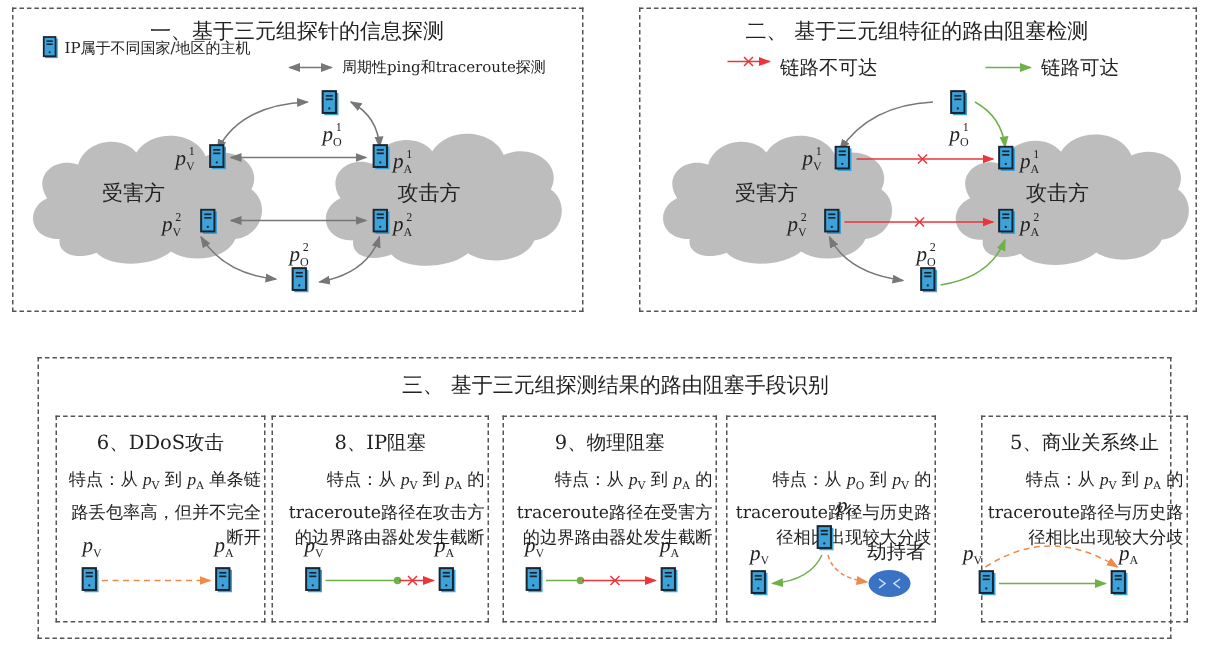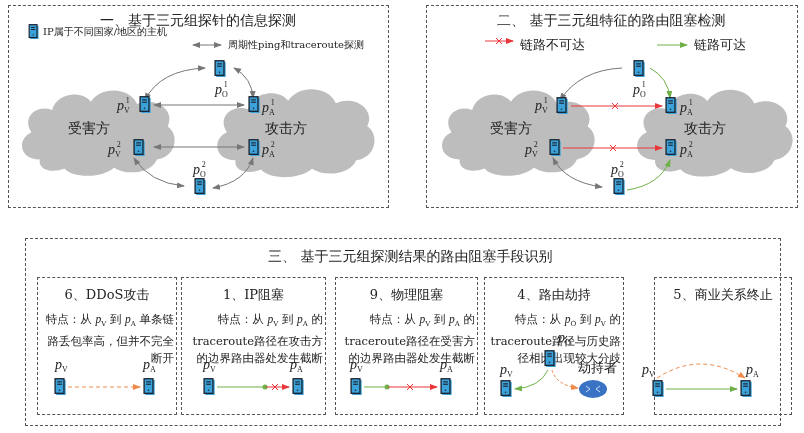--- a/index.html
+++ b/index.html
@@ -134,36 +134,36 @@
 
 <div class="panel" style="left:25px;top:238px;width:756px;height:188px;"></div>
 <div class="title" style="left:268px;top:248px;">三、 基于三元组探测结果的路由阻塞手段识别</div>
 
 <div class="sub" style="left:37px;top:277px;width:140px;height:138px;">
   <div class="subtitle">6、DDoS攻击</div>
   <div class="desc"><span>特点：从</span> <i>p</i><sub>V</sub> <span>到</span> <i>p</i><sub>A</sub> <span>单条链路丢包率高，但并不完全断开</span></div>
 </div>
 
 <div class="sub" style="left:181px;top:277px;width:145px;height:138px;">
-  <div class="subtitle">1、IP阻塞</div>
+  <div class="subtitle">8、IP阻塞</div>
   <div class="desc"><span>特点：从</span> <i>p</i><sub>V</sub> <span>到</span> <i>p</i><sub>A</sub> <span>的traceroute路径在攻击方的边界路由器处发生截断</span></div>
 </div>
 
 <div class="sub" style="left:335px;top:277px;width:143px;height:138px;">
   <div class="subtitle">9、物理阻塞</div>
   <div class="desc"><span>特点：从</span> <i>p</i><sub>V</sub> <span>到</span> <i>p</i><sub>A</sub> <span>的traceroute路径在受害方的边界路由器处发生截断</span></div>
 </div>
 
 <div class="sub" style="left:484px;top:277px;width:140px;height:138px;">
-  <div class="subtitle">4、路由劫持</div>
   <div class="desc"><span>特点：从</span> <i>p</i><sub>O</sub> <span>到</span> <i>p</i><sub>V</sub> <span>的traceroute路径与历史路径相比出现较大分歧</span></div>
 </div>
 
 <div class="sub" style="left:632px;top:277px;width:138px;height:138px;margin-left:22px;">
   <div class="subtitle">5、商业关系终止</div>
+  <div class="desc"><span>特点：从</span> <i>p</i><sub>V</sub> <span>到</span> <i>p</i><sub>A</sub> <span>的traceroute路径与历史路径相比出现较大分歧</span></div>
 </div>
 
 <svg class="layer" width="804" height="433">
 
   <use href="#host" x="54" y="378" width="12" height="17"></use>
   <use href="#host" x="143" y="378" width="12" height="17"></use>
   <line x1="68" y1="387" x2="140" y2="387" stroke="#f08a4b" stroke-width="1" stroke-dasharray="4,3" marker-end="url(#ao)"></line>
 
   <use href="#host" x="203" y="378" width="12" height="17"></use>
   <use href="#host" x="292" y="378" width="12" height="17"></use>

